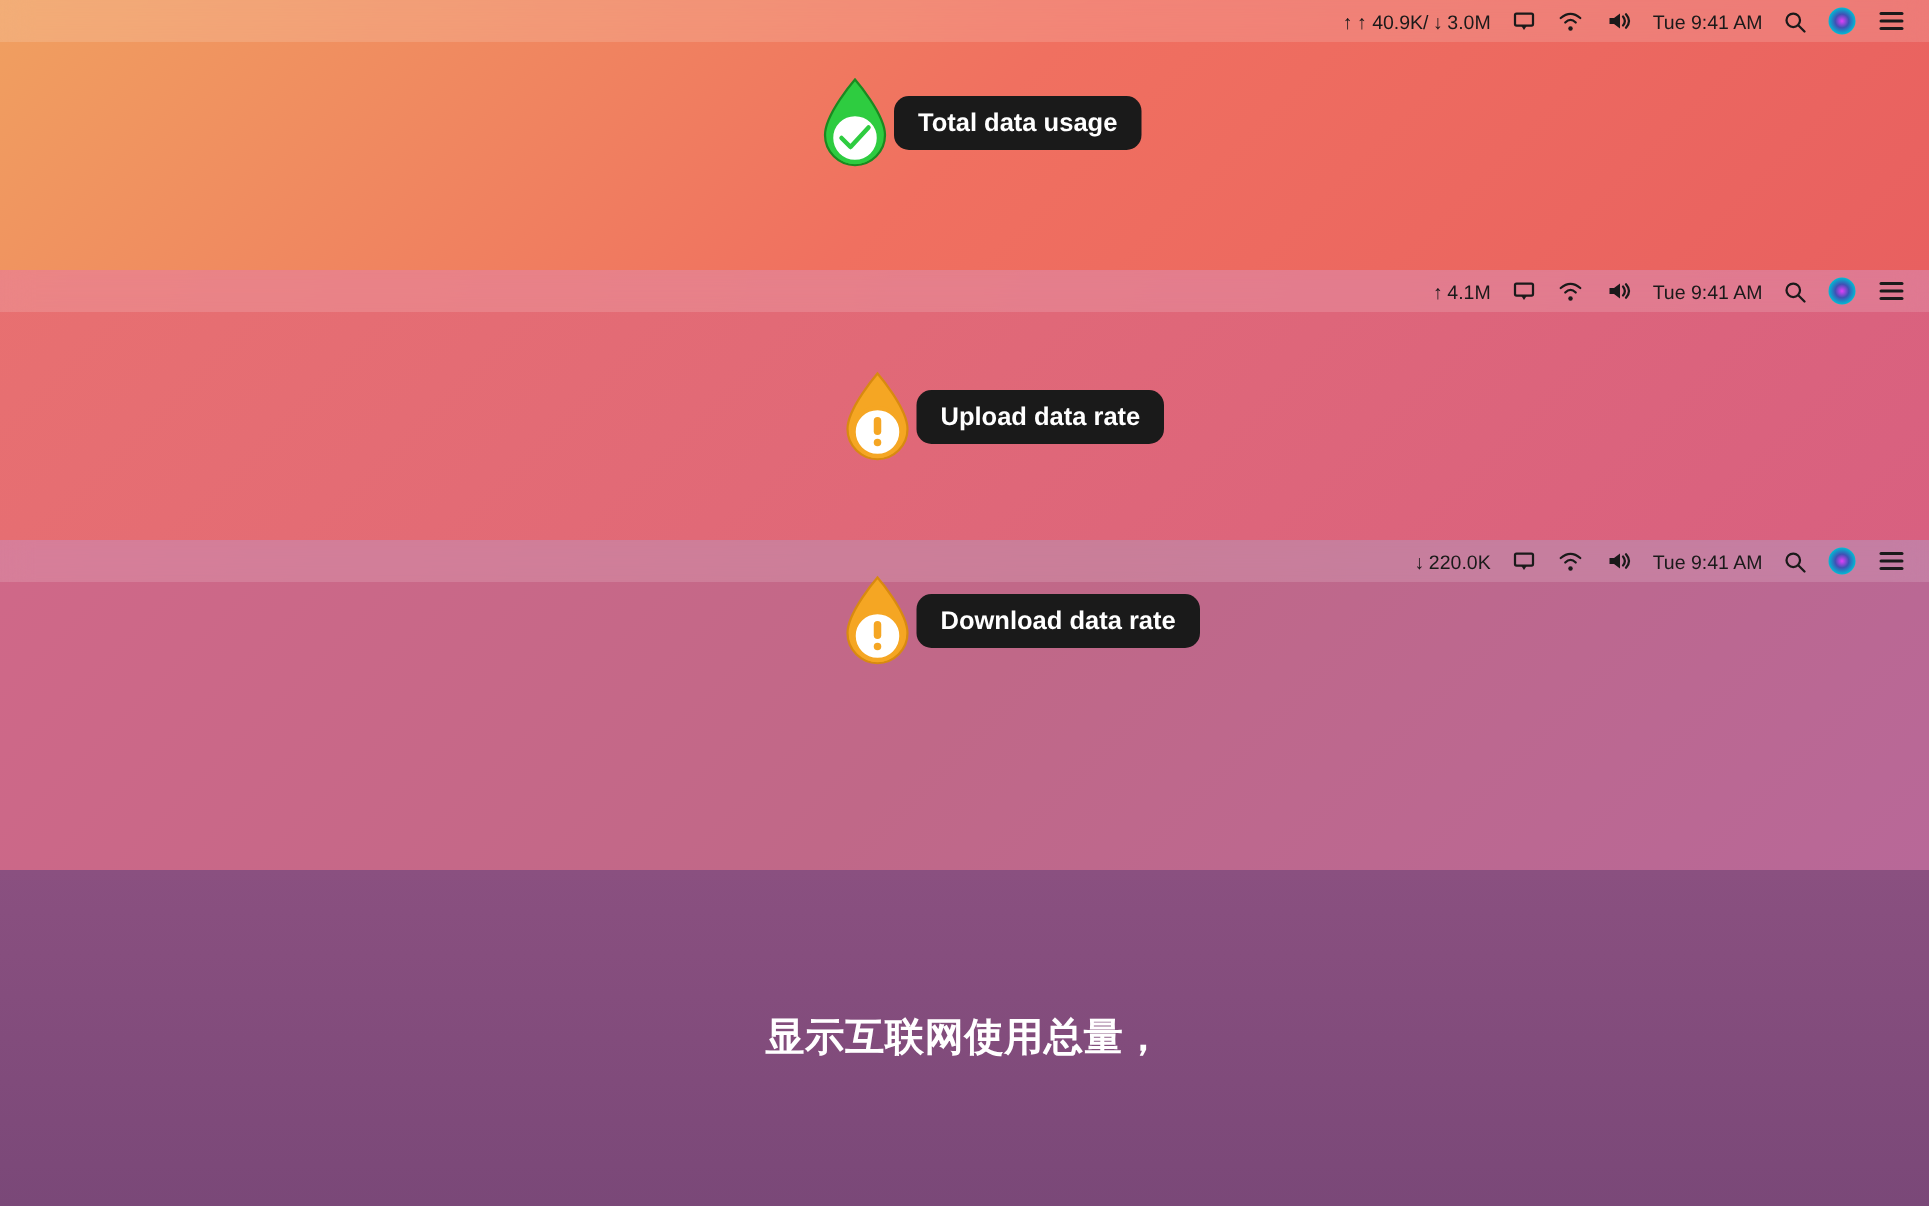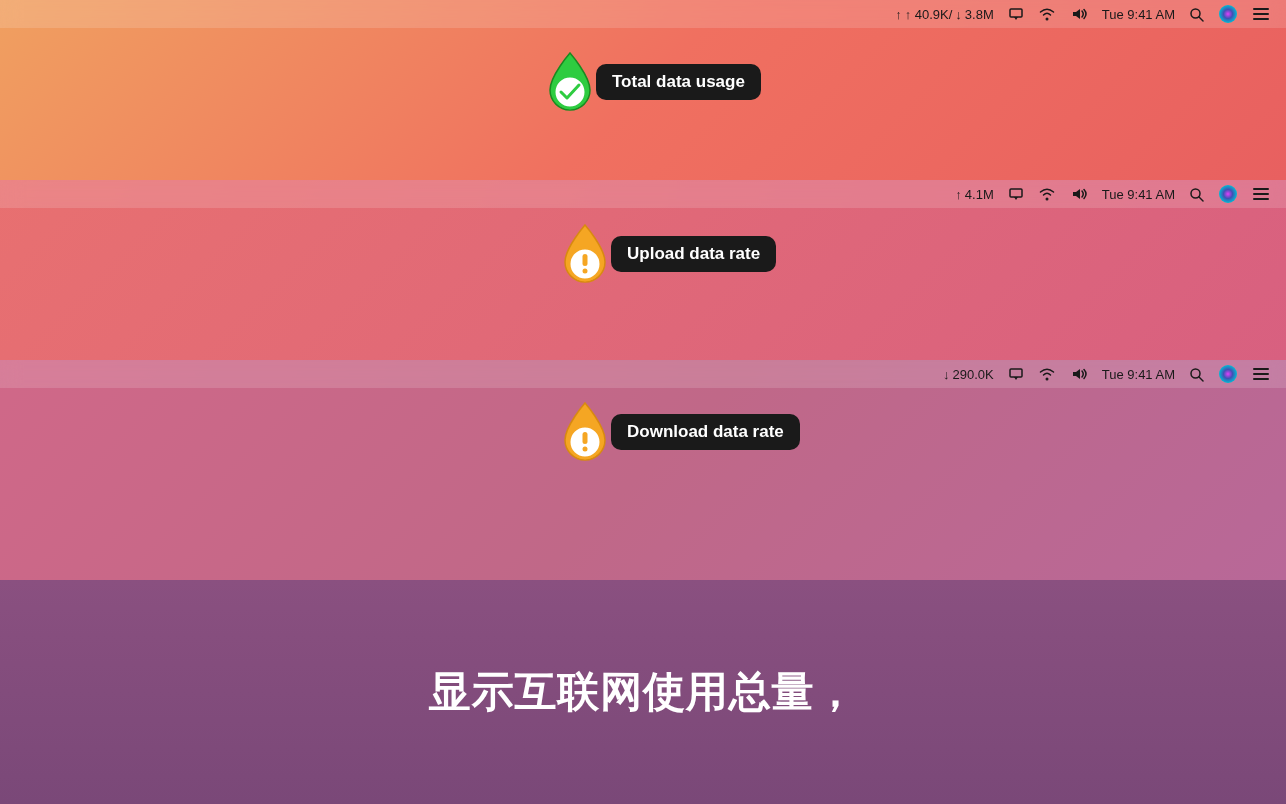--- a/index.html
+++ b/index.html
@@ -101,51 +101,51 @@
     }
 
     
     .panel-1 .tooltip-container {
       top: 48px;
       left: 540px;
     }
 
     
     .panel-2 .tooltip-container {
-      top: 40px;
+      top: 64px;
       left: 555px;
     }
 
     
     .panel-3 .tooltip-container {
-      top: 38px;
+      top: 20px;
       left: 555px;
     }
 
     
     .bottom-text {
       color: #ffffff;
-      font-size: 42px;
+      font-size: 26px;
       font-weight: 600;
       text-align: center;
       line-height: 1.3;
       letter-spacing: 0.02em;
     }
   </style>
 </head>
 <body>
 
 <div class="panel panel-1">
 
   <div class="menubar">
     <div class="menubar-item">
       <span>↑</span>
       <span>↑ 40.9K/</span>
       <span>↓</span>
-      <span>3.8M</span>
+      <span>3.0M</span>
     </div>
     <div class="menubar-item">
       <svg width="16" height="14" viewBox="0 0 16 14">
           <rect x="2" y="2" width="12" height="8" rx="1" fill="none" stroke="#1a1a1a" stroke-width="1.5"></rect>
           <path d="M6 10 L8 13 L10 10Z" fill="#1a1a1a"></path>
         </svg>
     </div>
     <div class="menubar-item">
       <svg width="18" height="14" viewBox="0 0 18 14">
           <path d="M9 10.5 a1.5 1.5 0 0 1 0 3 a1.5 1.5 0 0 1 0 -3" fill="#1a1a1a"></path>
@@ -277,21 +277,21 @@
       <span>Upload data rate</span>
     </div>
   </div>
 </div>
 
 <div class="panel panel-3">
 
   <div class="menubar">
     <div class="menubar-item">
       <span>↓</span>
-      <span>290.0K</span>
+      <span>220.0K</span>
     </div>
     <div class="menubar-item">
       <svg width="16" height="14" viewBox="0 0 16 14">
           <rect x="2" y="2" width="12" height="8" rx="1" fill="none" stroke="#1a1a1a" stroke-width="1.5"></rect>
           <path d="M6 10 L8 13 L10 10Z" fill="#1a1a1a"></path>
         </svg>
     </div>
     <div class="menubar-item">
       <svg width="18" height="14" viewBox="0 0 18 14">
           <path d="M9 10.5 a1.5 1.5 0 0 1 0 3 a1.5 1.5 0 0 1 0 -3" fill="#1a1a1a"></path>

